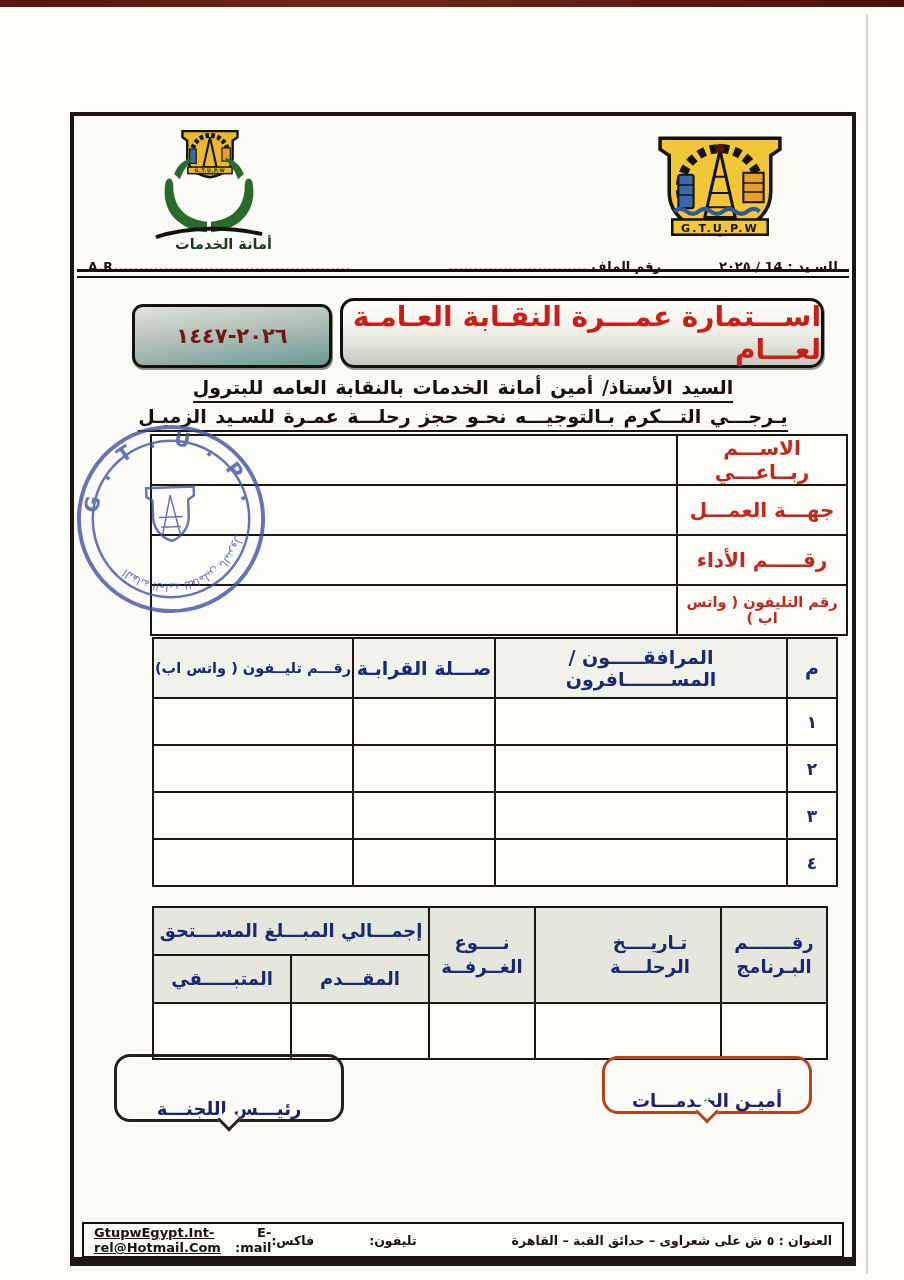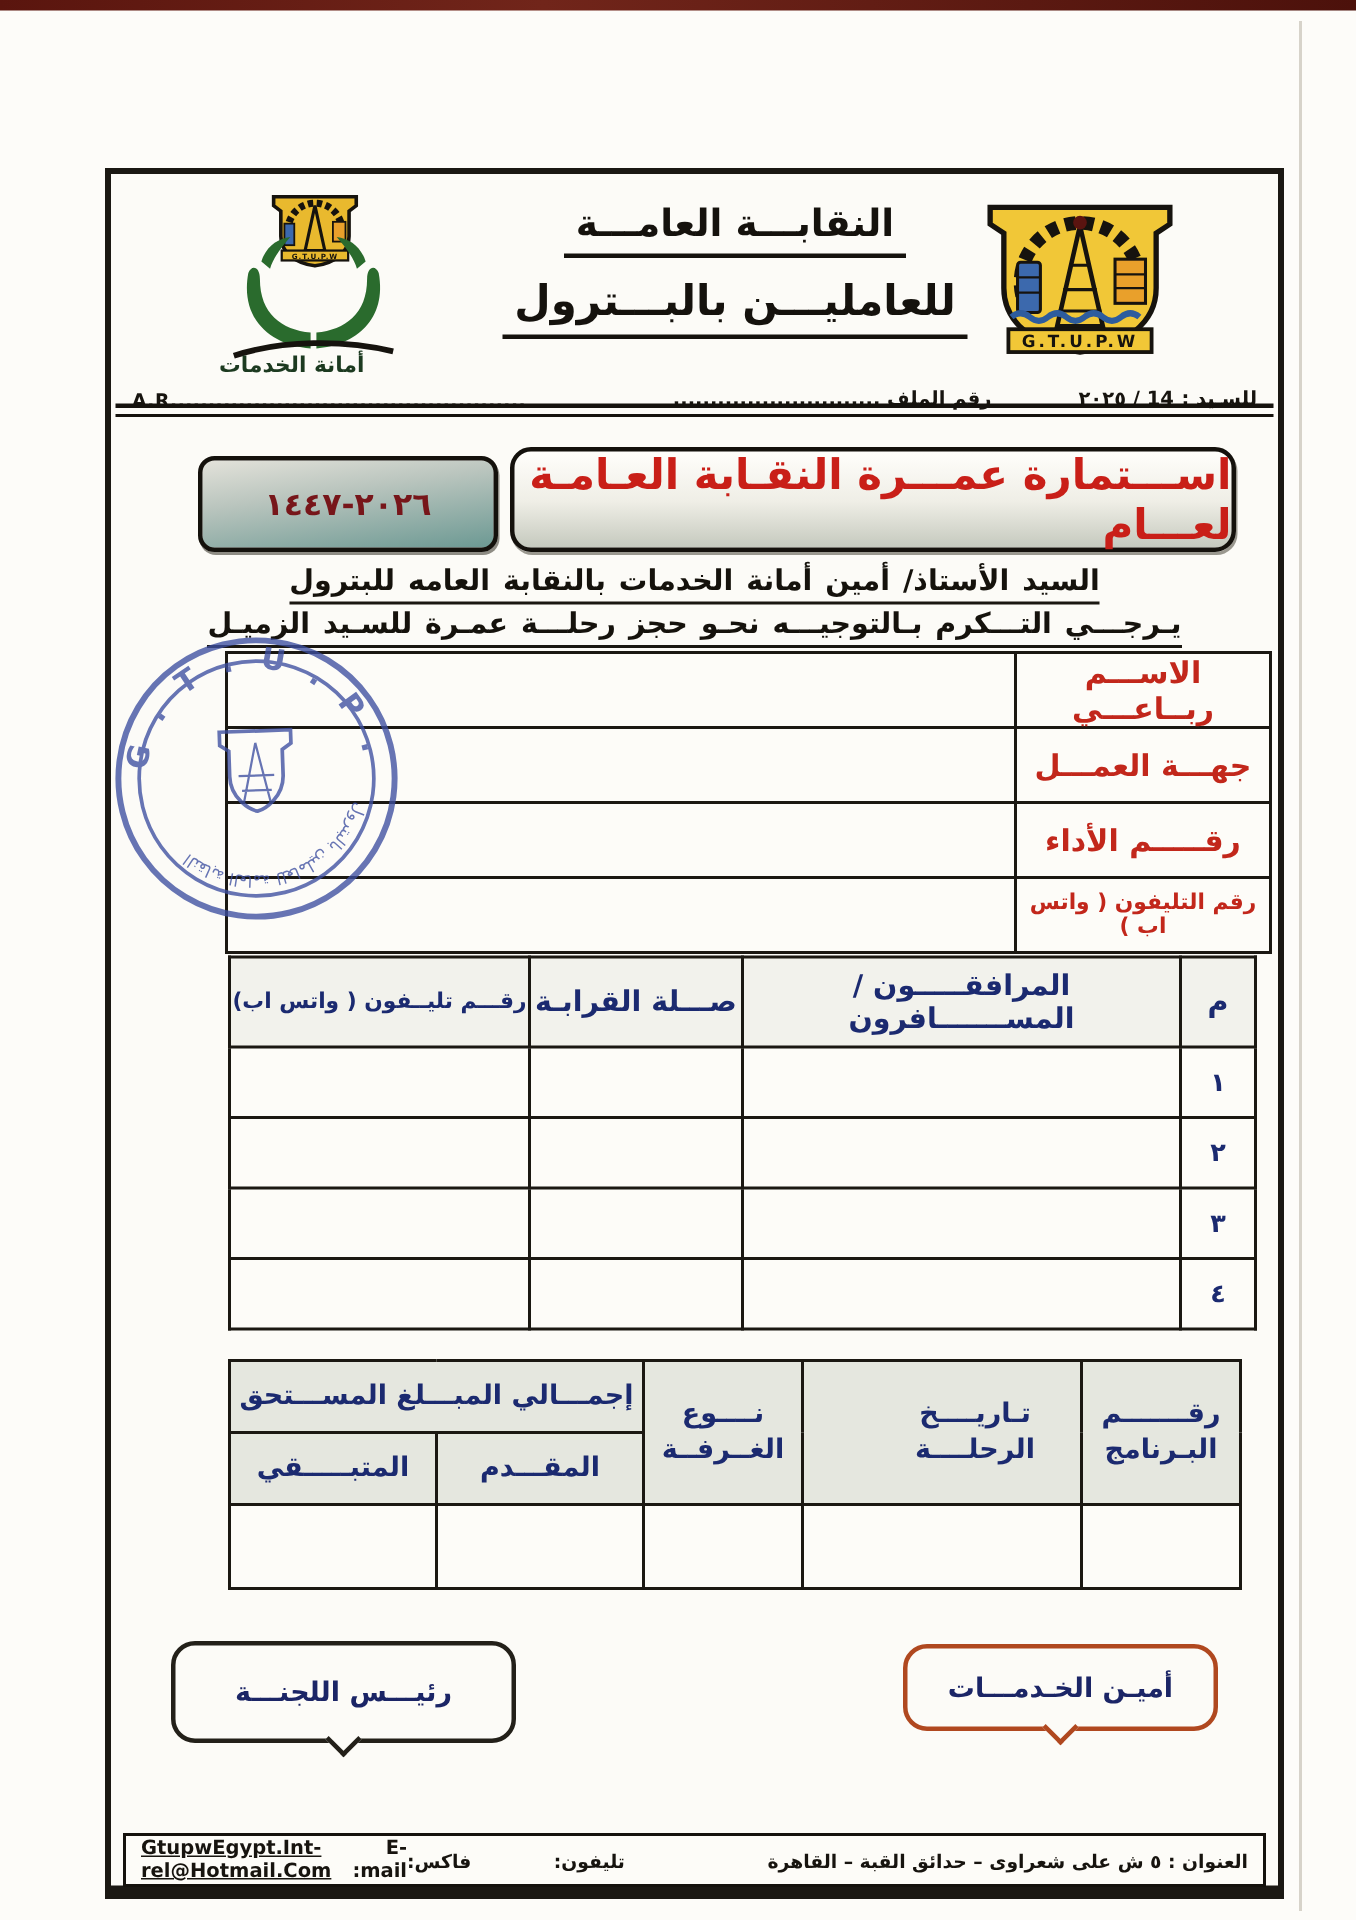--- a/index.html
+++ b/index.html
@@ -13,21 +13,21 @@
   
   .top-strip{left:0;top:0;width:904px;height:7px;background:linear-gradient(90deg,#5a150e,#71251a 40%,#4c110b);}
   .edge-line{left:866px;top:14px;width:2px;height:1260px;background:#d7d3ca;}
   
   .frame{
     left:70px;top:112px;width:778px;height:1141px;
     border:4px solid #1b1813;border-bottom-width:9px;
     background:#fcfbf7;
   }
   
-  .logo-left{left:72px;top:12px;width:126px;height:132px;text-align:left;}
+  .logo-left{left:72px;top:12px;width:126px;height:132px;text-align:right;}
   .logo-left svg{display:block;margin:0 auto;}
   .left-caption{font-size:14.5px;font-weight:bold;color:#1c3a20;margin-top:-4px;letter-spacing:.5px;}
   .org-title{left:246px;top:18px;width:340px;text-align:center;direction:rtl;}
   .org-line{display:inline-block;border-bottom:3px solid #15120d;padding:0 8px 6px;font-weight:bold;color:#15120d;}
   .org-line1{font-size:25px;}
   .org-line2{font-size:28px;margin-top:12px;}
   .logo-right{left:580px;top:18px;width:132px;height:108px;}
   
   .meta-row{left:14px;right:14px;top:129px;direction:rtl;display:flex;align-items:flex-end;font-weight:bold;font-size:13px;}
   .meta-date{display:flex;gap:5px;white-space:nowrap;}
@@ -69,22 +69,22 @@
   .col-rel{width:140px;}
   .col-phone{width:198px;}
   .row-num{color:#1b2a70;font-weight:bold;font-size:17px;}
   
   .trip-table{left:78px;top:790px;width:676px;text-align:center;}
   .trip-table th{background:#e5e7df;color:#1b2a70;font-weight:bold;font-size:18px;height:46px;line-height:1.35;}
   .trip-table td{height:54px;background:#fdfcf8;}
   .tp1{width:104px;} .tp2{width:140px;padding-left:44px;} .tp3{width:104px;} .tp4{width:148px;} .tp5{width:180px;}
   .th2l span{display:block;}
   
-  .sig{display:flex;align-items:center;justify-content:center;border-radius:16px;
-    font-weight:bold;color:#1b2566;font-size:18px;direction:rtl;margin-top:40px;}
+  .sig{display:flex;align-items:flex-end;justify-content:center;border-radius:16px;
+    font-weight:bold;color:#1b2566;font-size:18px;direction:rtl;}
   .sig::after{content:"";position:absolute;bottom:-9px;left:50%;width:14px;height:14px;
     transform:translateX(-50%) rotate(45deg);background:#fcfbf7;}
   .sig-services{right:40px;top:940px;width:204px;height:52px;border:3px solid #b0481f;}
   .sig-services::after{border-right:3px solid #b0481f;border-bottom:3px solid #b0481f;}
   .sig-seal{left:300px;top:944px;width:178px;height:54px;border:3px solid #3a512e;}
   .sig-seal::after{border-right:3px solid #3a512e;border-bottom:3px solid #3a512e;}
   .sig-head{left:40px;top:938px;width:224px;height:62px;border:3px solid #232019;}
   .sig-head::after{border-right:3px solid #232019;border-bottom:3px solid #232019;}
   
   .footer-box{left:8px;right:8px;top:1106px;height:32px;border:2.5px solid #15120d;direction:rtl;
@@ -118,24 +118,20 @@
       </g>
       <path d="M16,56 C10,88 32,106 59,108 L59,97 C39,95 24,84 24,60 C24,51 18,50 16,56 Z" fill="#2a6b2d"></path>
       <path d="M106,56 C112,88 90,106 63,108 L63,97 C83,95 98,84 98,60 C98,51 104,50 106,56 Z" fill="#2a6b2d"></path>
       <path d="M25,48 C28,38 36,32 45,31 C38,39 33,46 31,53 Z" fill="#2a6b2d"></path>
       <path d="M97,48 C94,38 86,32 77,31 C84,39 89,46 91,53 Z" fill="#2a6b2d"></path>
       <path d="M6,113 C40,102 82,102 116,110" fill="none" stroke="#16130e" stroke-width="4"></path>
     </svg>
     <div class="left-caption">أمانة الخدمات</div>
   </div>
 
-  <div class="abs org-title">
-    <span class="org-line org-line1">النقابـــة العامـــة</span><br>
-    <span class="org-line org-line2">للعامليـــن بالبـــترول</span>
-  </div>
 
   <div class="abs logo-right">
     <svg width="132" height="108" viewBox="0 0 130 106">
       <path d="M6,4 H124 V15 L115,21 V57 C115,80 95,95 65,99 C35,95 15,80 15,57 V21 L6,15 Z" fill="#f1c737" stroke="#16130e" stroke-width="3.5"></path>
       <path d="M27,62 A39,39 0 1 1 103,62" fill="none" stroke="#16130e" stroke-width="9" stroke-dasharray="7 5"></path>
       <polygon points="65,16 80,82 50,82" fill="none" stroke="#16130e" stroke-width="3"></polygon>
       <path d="M58,42 h14 M54,58 h22 M51,72 h28" stroke="#16130e" stroke-width="2"></path>
       <circle cx="65" cy="14" r="4.5" fill="#5a1410"></circle>
       <rect x="24" y="40" width="15" height="33" rx="2" fill="#3c69ad" stroke="#16130e" stroke-width="2"></rect>
       <path d="M24,50 h15 M24,60 h15" stroke="#16130e" stroke-width="1.5"></path>

